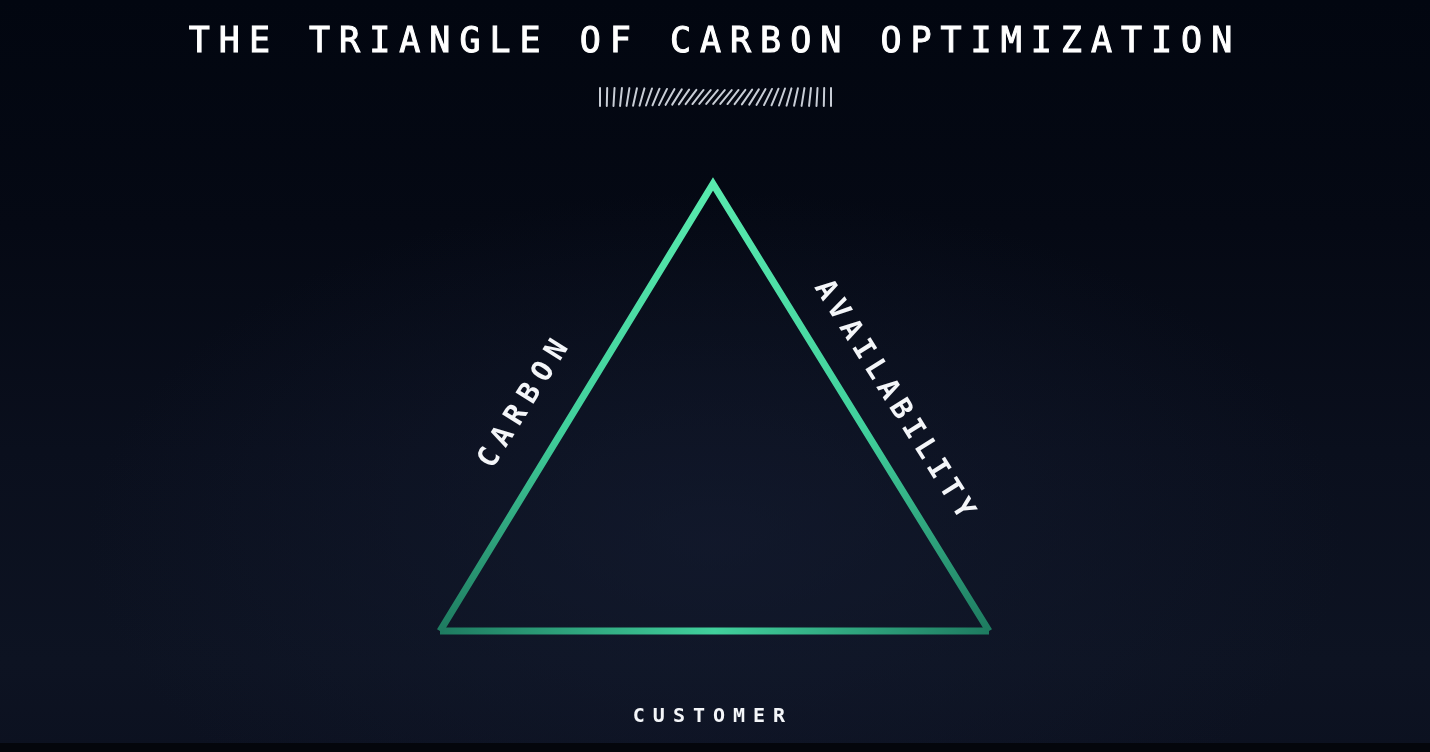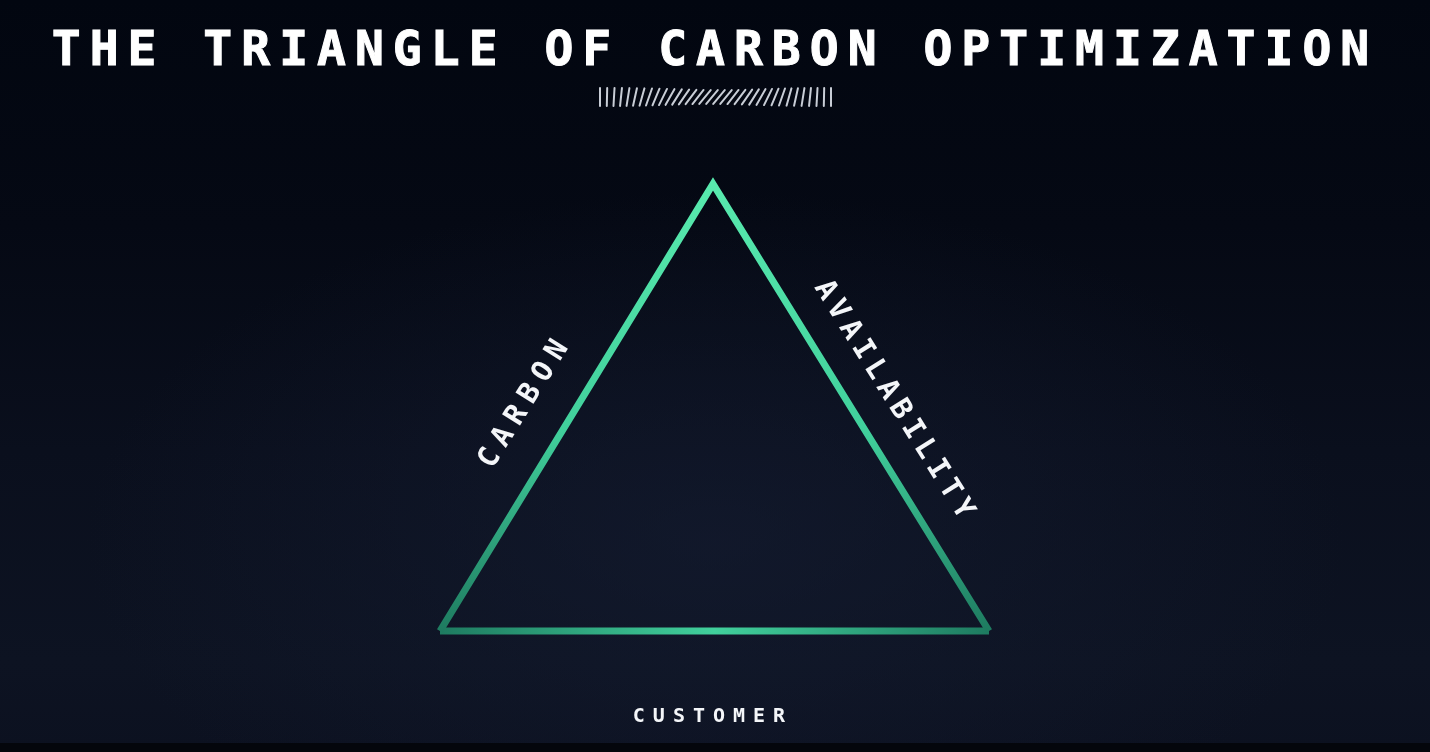--- a/index.html
+++ b/index.html
@@ -21,22 +21,22 @@
       linear-gradient(180deg, #020610 0%, #050914 30%, #0a0f1d 60%, #0d1322 88%, #0c1120 100%);
   }
   .title {
     position: absolute;
     top: 20px;
     left: 0;
     width: 100%;
     margin: 0;
     text-align: center;
     color: #ffffff;
-    font-size: 48px;
-    font-weight: 700;
+    font-size: 35px;
+    font-weight: 400;
     letter-spacing: 9px;
     -webkit-text-stroke: 1px #ffffff;
     white-space: nowrap;
   }
   .hatch {
     position: absolute;
     top: 86px;
     left: 0;
     width: 100%;
     height: 22px;

